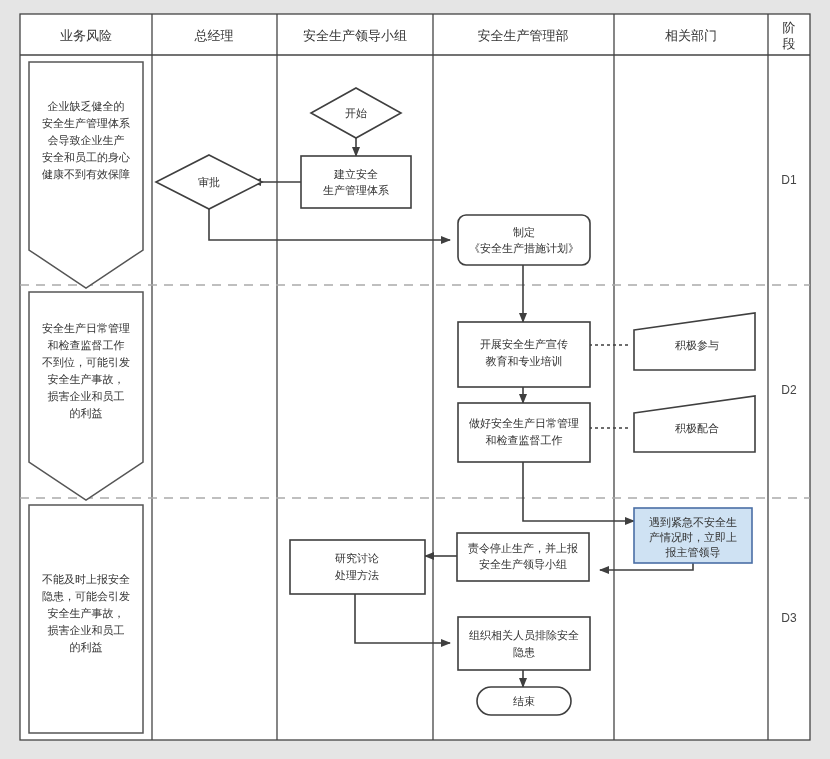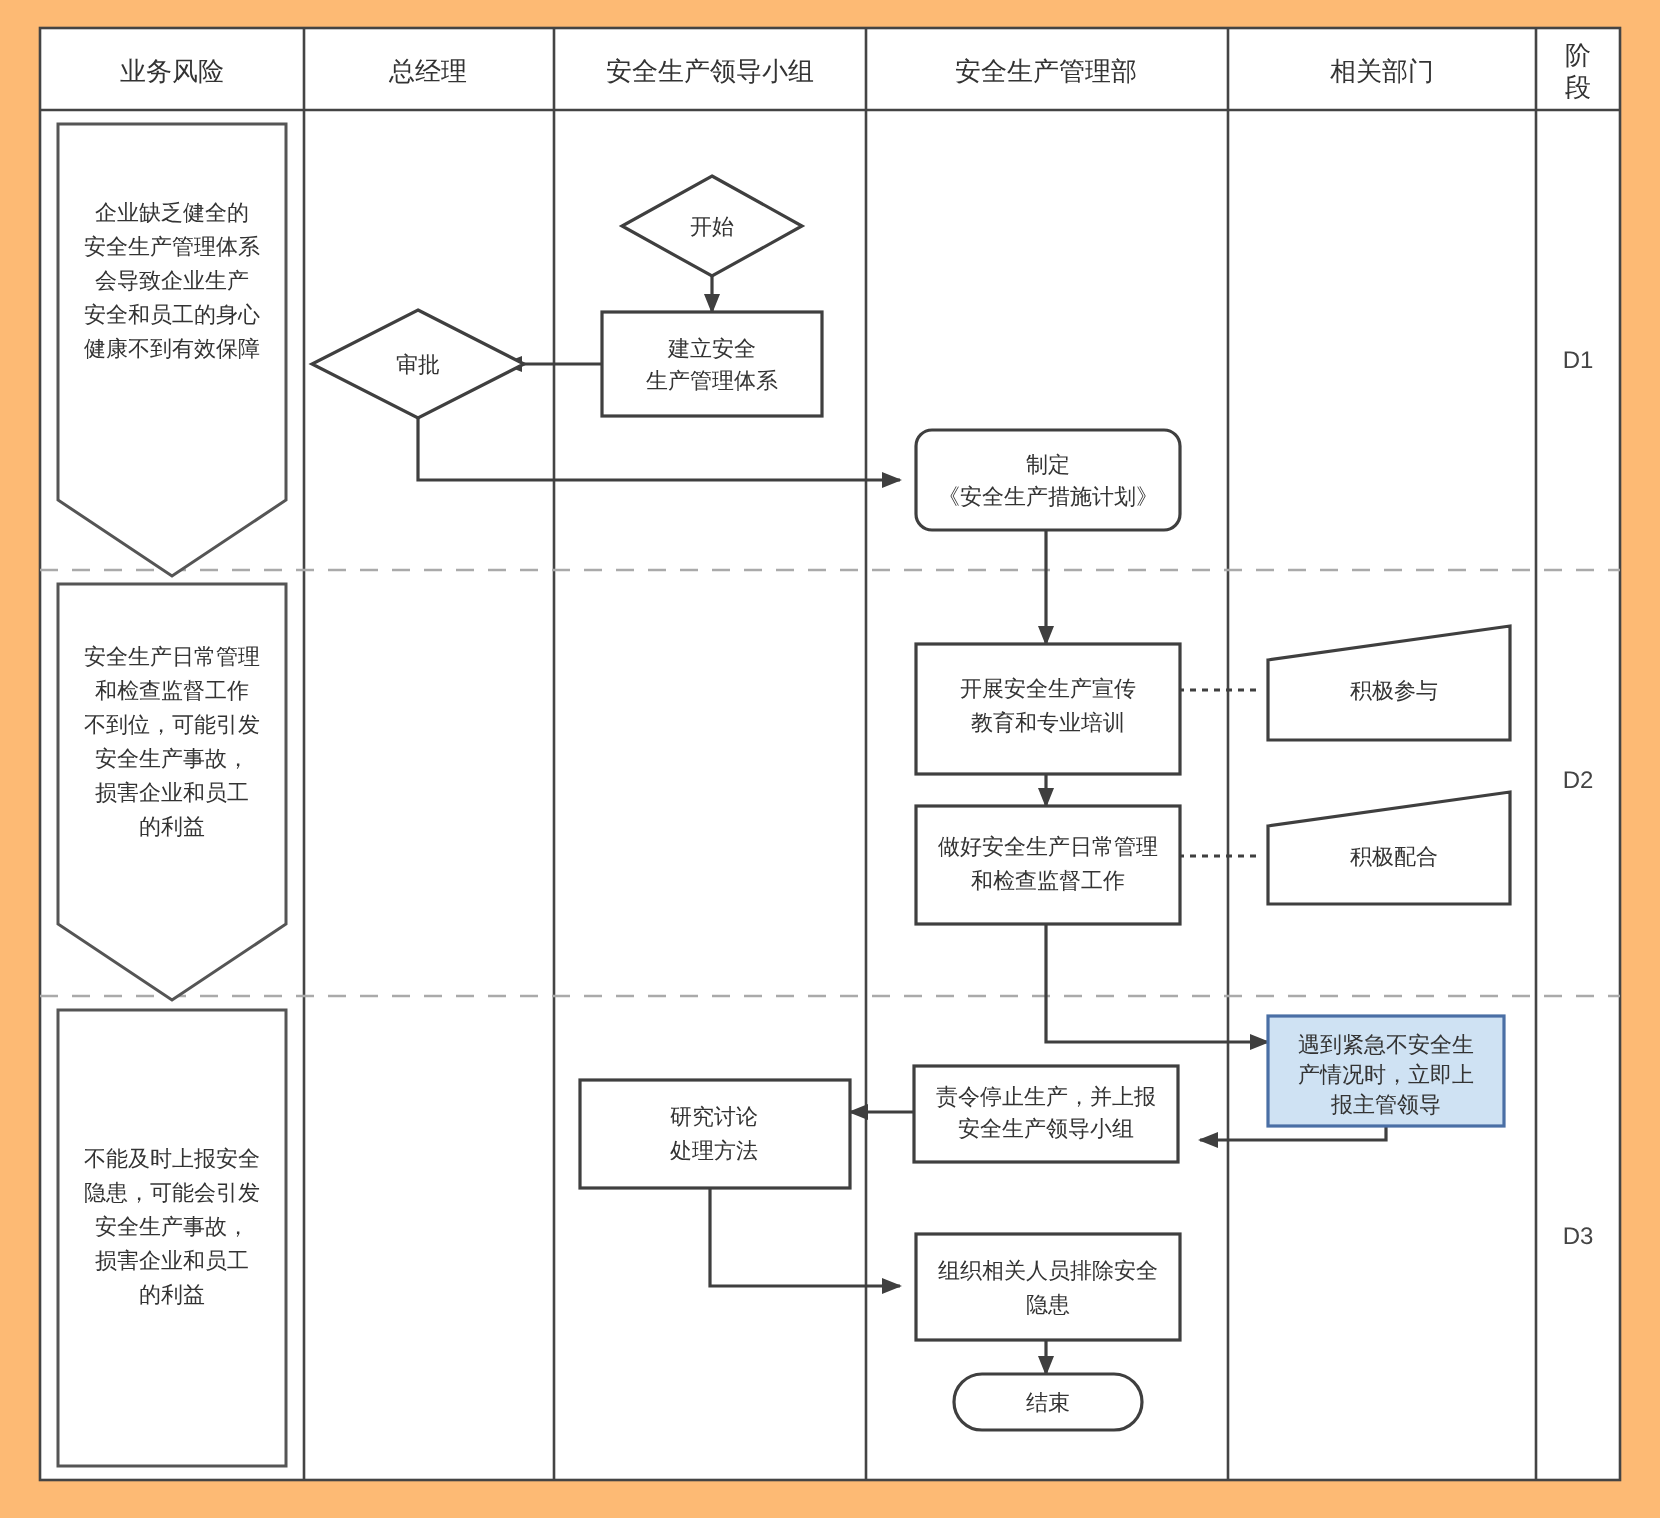--- a/index.html
+++ b/index.html
@@ -5,21 +5,21 @@
   html, body {
     margin: 0;
     padding: 0;
     background: #ffffff;
     font-family: "Liberation Sans", "DejaVu Sans", sans-serif;
   }
   #canvas {
     position: relative;
     width: 830px;
     height: 759px;
-    background: #fdba74;
+    background: #e5e5e5;
     overflow: hidden;
   }
   #flow-svg {
     position: absolute;
     left: 0;
     top: 0;
   }
   .lane-title {
     font-size: 13px;
     fill: #333333;

